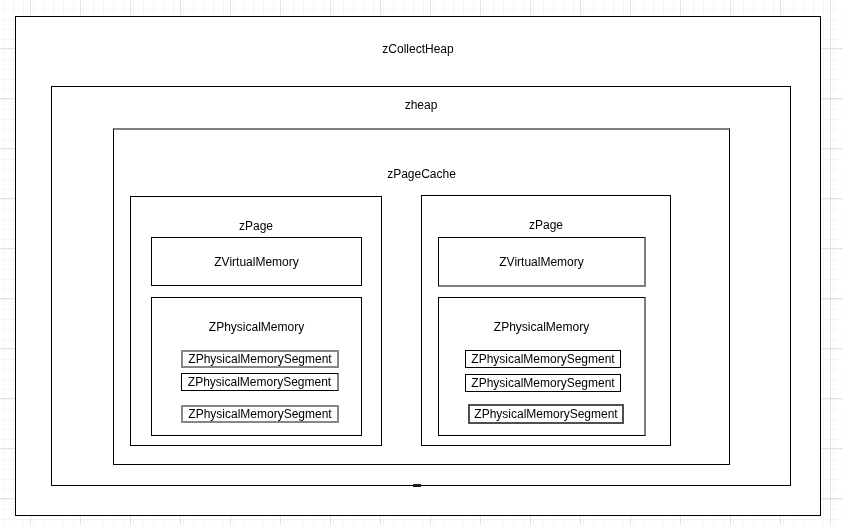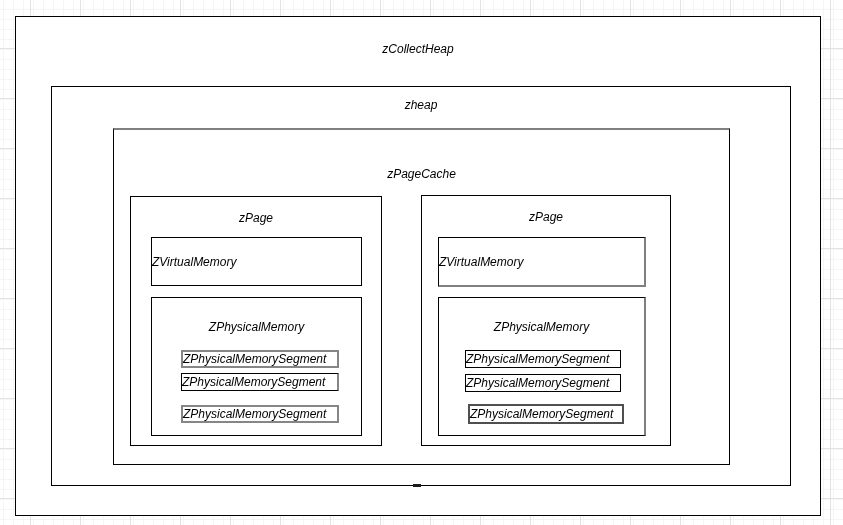--- a/index.html
+++ b/index.html
@@ -2,21 +2,21 @@
 <html style="--shape-border: #000000; --muted-border: #808080; --grid-minor: #f5f5f5; --grid-major: #e3e3e3;"><head>
 <meta charset="utf-8">
 <style>
   :root {
     --shape-border: #000000;
     --muted-border: #808080;
     --grid-minor: #f5f5f5;
     --grid-major: #e3e3e3;
     --text: #000000;
   }
-  * { box-sizing: border-box; margin: 0; padding: 0; font-style: italic; }
+  * { box-sizing: border-box; margin: 0; padding: 0; }
   html, body { width: 843px; height: 525px; overflow: hidden; }
   body {
     font-family: "Liberation Sans", "DejaVu Sans", sans-serif;
     font-size: 12px;
     color: var(--text);
     background: #ffffff;
   }
   .canvas {
     position: relative;
     width: 843px;
@@ -40,20 +40,21 @@
     left: 0;
     width: 100%;
     text-align: center;
     white-space: nowrap;
     line-height: 14px;
     color: var(--text);
   }
   .center-label {
     display: flex;
     align-items: center;
+    justify-content: center;
     white-space: nowrap;
   }
 
   
   .box-collect-heap { left: 15px;  top: 16px;  width: 806px; height: 500px; }
   .box-zheap        { left: 51px;  top: 86px;  width: 740px; height: 400px; }
   .box-page-cache   { left: 113px; top: 128px; width: 617px; height: 337px;
                       border-top: 2px solid var(--muted-border); }
 
   .box-zpage-0      { left: 130px; top: 196px; width: 252px; height: 250px; }
@@ -76,21 +77,21 @@
                  border: 2px solid #868686; }
 
   .box-seg-1-0 { left: 465px; top: 350px; width: 156px; height: 18px; }
   .box-seg-1-1 { left: 465px; top: 374px; width: 156px; height: 18px; }
   .box-seg-1-2 { left: 468px; top: 404px; width: 156px; height: 20px;
                  border: 2px solid #4f4f4f; }
 
   .label-collect-heap { top: 25px; }
   .label-zheap        { top: 11px; }
   .label-page-cache   { top: 37px; }
-  .label-zpage        { top: 14px; }
+  .label-zpage        { top: 22px; }
   .label-pmem         { top: 22px; }
 
   .stray-mark {
     position: absolute;
     left: 413px;
     top: 484px;
     width: 8px;
     height: 3px;
     background: #1c1c1c;
   }

